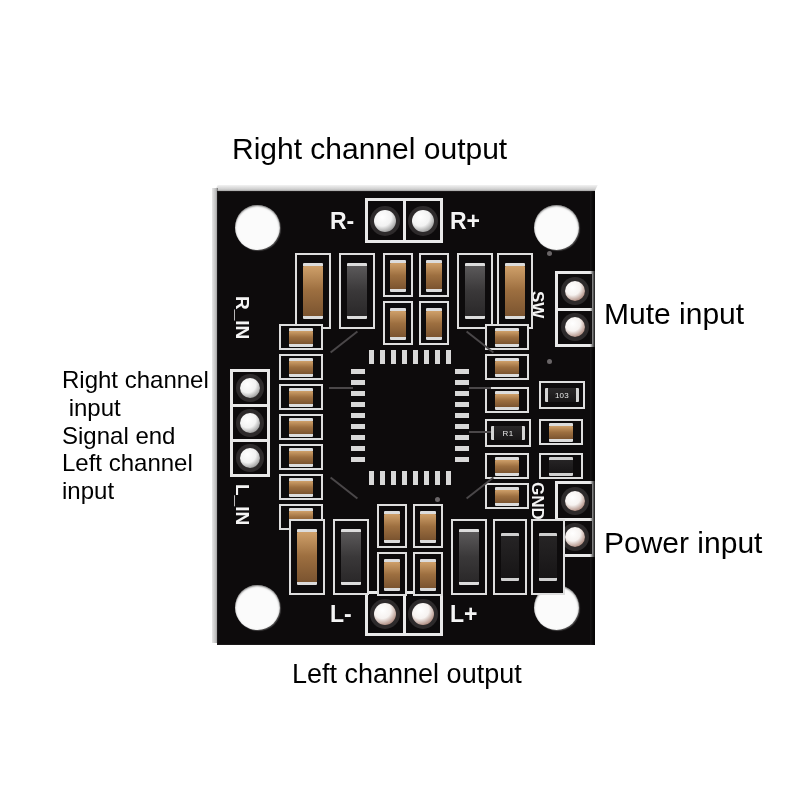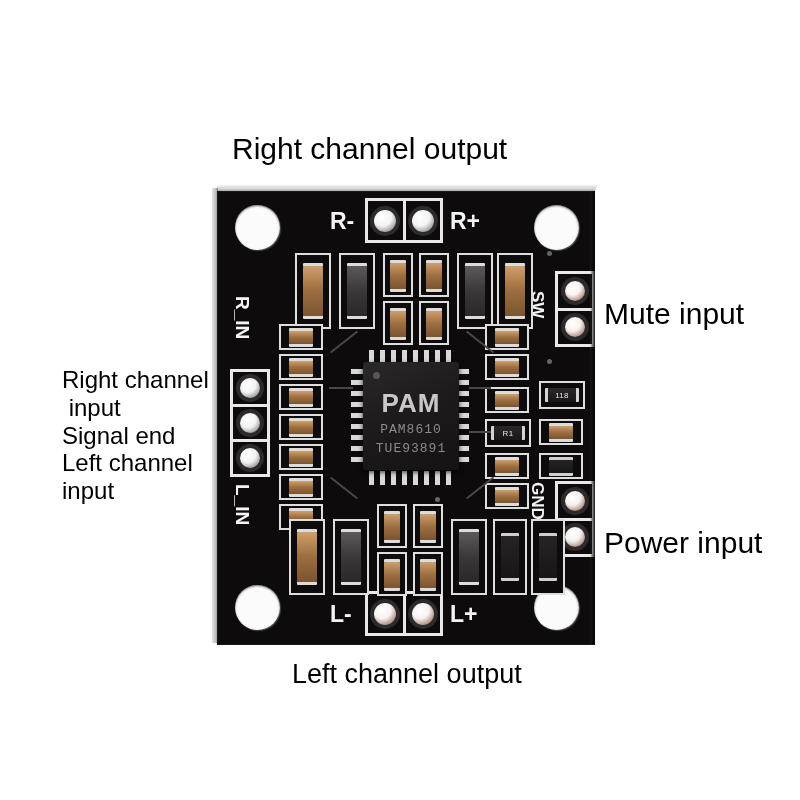--- a/index.html
+++ b/index.html
@@ -295,21 +295,21 @@
       <div class="smd tan" style="left:278px; top:140px; width:24px; height:13px;"></div>
 
       <div class="foot" style="left:268px; top:163px; width:44px; height:26px;"></div>
       <div class="smd tan" style="left:278px; top:170px; width:24px; height:13px;"></div>
 
       <div class="foot" style="left:268px; top:196px; width:44px; height:26px;"></div>
       <div class="smd tan" style="left:278px; top:203px; width:24px; height:13px;"></div>
 
       <div class="foot" style="left:322px; top:190px; width:46px; height:28px;"></div>
       <div class="smd res" style="left:331px; top:197px; width:28px; height:14px;">
-        <span class="mark">118</span>
+        <span class="mark">103</span>
       </div>
 
       <div class="foot" style="left:268px; top:228px; width:46px; height:28px;"></div>
       <div class="smd res" style="left:277px; top:235px; width:28px; height:14px;">
         <span class="mark">R1</span>
       </div>
 
       <div class="foot" style="left:322px; top:228px; width:44px; height:26px;"></div>
       <div class="smd tan" style="left:332px; top:235px; width:24px; height:13px;"></div>
 
@@ -378,26 +378,20 @@
       <div class="chip-pin" style="left:238px; top:178px; width:14px; height:5px;"></div>
       <div class="chip-pin" style="left:238px; top:189px; width:14px; height:5px;"></div>
       <div class="chip-pin" style="left:238px; top:200px; width:14px; height:5px;"></div>
       <div class="chip-pin" style="left:238px; top:211px; width:14px; height:5px;"></div>
       <div class="chip-pin" style="left:238px; top:222px; width:14px; height:5px;"></div>
       <div class="chip-pin" style="left:238px; top:233px; width:14px; height:5px;"></div>
       <div class="chip-pin" style="left:238px; top:244px; width:14px; height:5px;"></div>
       <div class="chip-pin" style="left:238px; top:255px; width:14px; height:5px;"></div>
       <div class="chip-pin" style="left:238px; top:266px; width:14px; height:5px;"></div>
 
-      <div id="chip-body" style="left:146px; top:171px; width:96px; height:108px;">
-        <div class="chip-dot-real" style="left:10px; top:10px;"></div>
-        <div id="pam-logo" style="top:26px;">PAM</div>
-        <div class="chip-text" style="top:60px; font-size:13px;">PAM8610</div>
-        <div class="chip-text" style="top:79px; font-size:13px;">TUE93891</div>
-      </div>
 
       <div class="trace" style="left:110px; top:150px; width:34px; height:2px; transform:rotate(-38deg);"></div>
       <div class="trace" style="left:246px; top:150px; width:34px; height:2px; transform:rotate(38deg);"></div>
       <div class="trace" style="left:110px; top:296px; width:34px; height:2px; transform:rotate(38deg);"></div>
       <div class="trace" style="left:246px; top:296px; width:34px; height:2px; transform:rotate(-38deg);"></div>
       <div class="trace" style="left:112px; top:196px; width:24px; height:2px;"></div>
       <div class="trace" style="left:252px; top:196px; width:22px; height:2px;"></div>
       <div class="trace" style="left:252px; top:240px; width:22px; height:2px;"></div>
       <div class="viadot" style="left:218px; top:306px;"></div>
       <div class="viadot" style="left:330px; top:168px;"></div>

